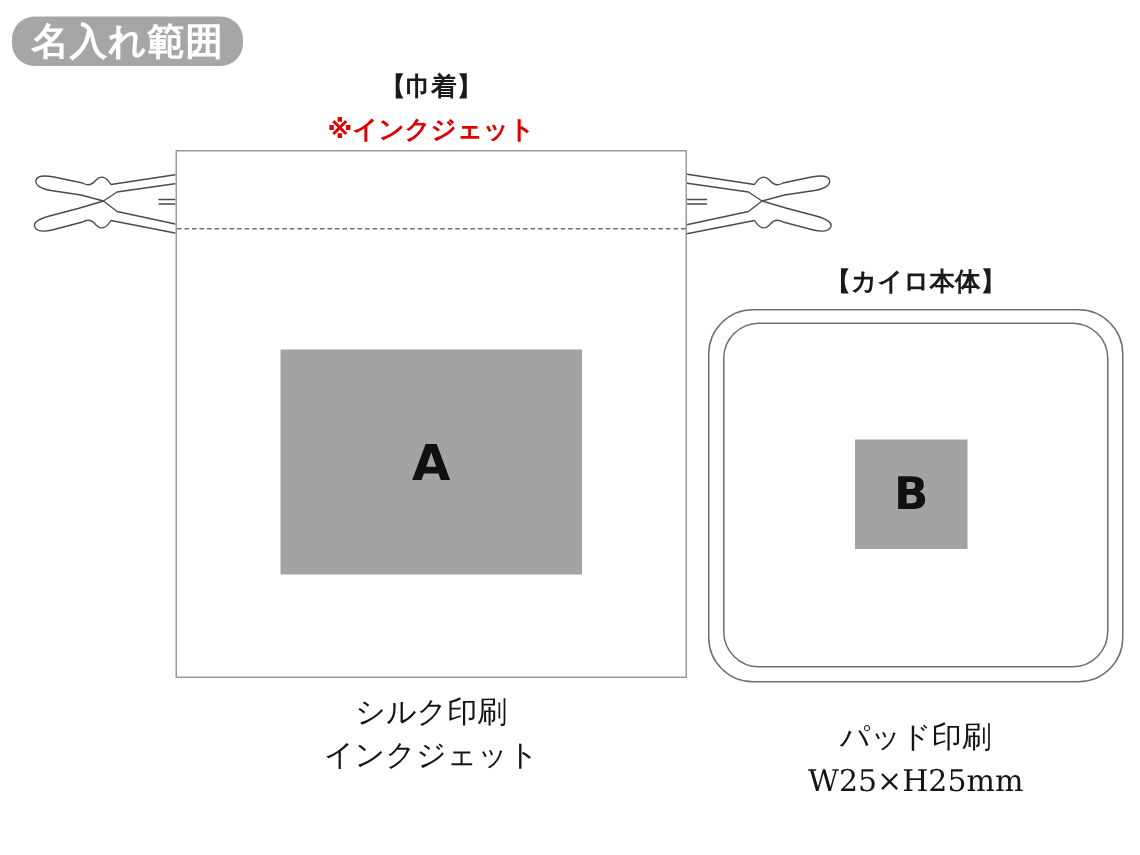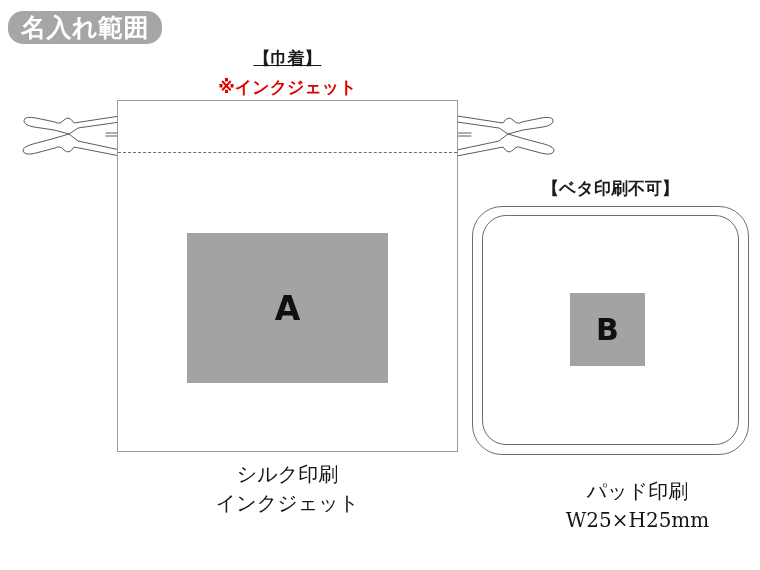--- a/index.html
+++ b/index.html
@@ -161,21 +161,21 @@
 </style>
 </head>
 <body>
 
 <div id="stage">
 
   <div id="title-badge">
     <span>名入れ範囲</span>
   </div>
 
-  <div class="section-title" style="left:187px; top:50px; width:201px;text-decoration:underline;">【巾着】</div>
+  <div class="section-title" style="left:187px; top:50px; width:201px;">【巾着】</div>
 
   <div class="note-red" style="left:187px; top:79px; width:201px;">※インクジェット</div>
 
   <svg class="cord-svg" style="left:8px; top:106px;" width="118" height="64" viewBox="0 0 118 64">
     <g fill="none" stroke="#4a4a4a" stroke-width="0.9" stroke-linejoin="round" stroke-linecap="round">
       <path d="M112,10 L66,17 Q61,9 56,14 Q52,19 47,16 L28,12
                Q17,10 16,14 Q15,19 26,21 L46,24 L61,28 L44,33 L25,38
                Q14,41 15,45 Q17,50 28,47 L47,42 Q52,39 56,44 Q61,49 66,41 L112,50"></path>
       <path d="M112,16 L70,22 L61,28 L70,35 L112,44"></path>
     </g>
@@ -205,27 +205,27 @@
 
   <div id="print-area-a">
     <span class="mark">A</span>
   </div>
 
   <div class="caption" style="left:170px; top:460px; width:235px;">
     <span class="line">シルク印刷</span>
     <span class="line">インクジェット</span>
   </div>
 
-  <div class="section-title" style="left:510px; top:180px; width:201px;">【ベタ印刷不可】</div>
+  <div class="section-title" style="left:510px; top:180px; width:201px;">【カイロ本体】</div>
 
   <div id="kairo-outer"></div>
   <div id="kairo-inner"></div>
 
   <div id="print-area-b">
     <span class="mark">B</span>
   </div>
 
-  <div class="caption" style="left:520px; top:477px; width:235px;text-align:center;">
+  <div class="caption" style="left:493px; top:477px; width:235px;text-align:center;">
     <span class="line">パッド印刷</span>
     <span class="line">W25×H25mm</span>
   </div>
 
 </div>
 
 </body></html>

